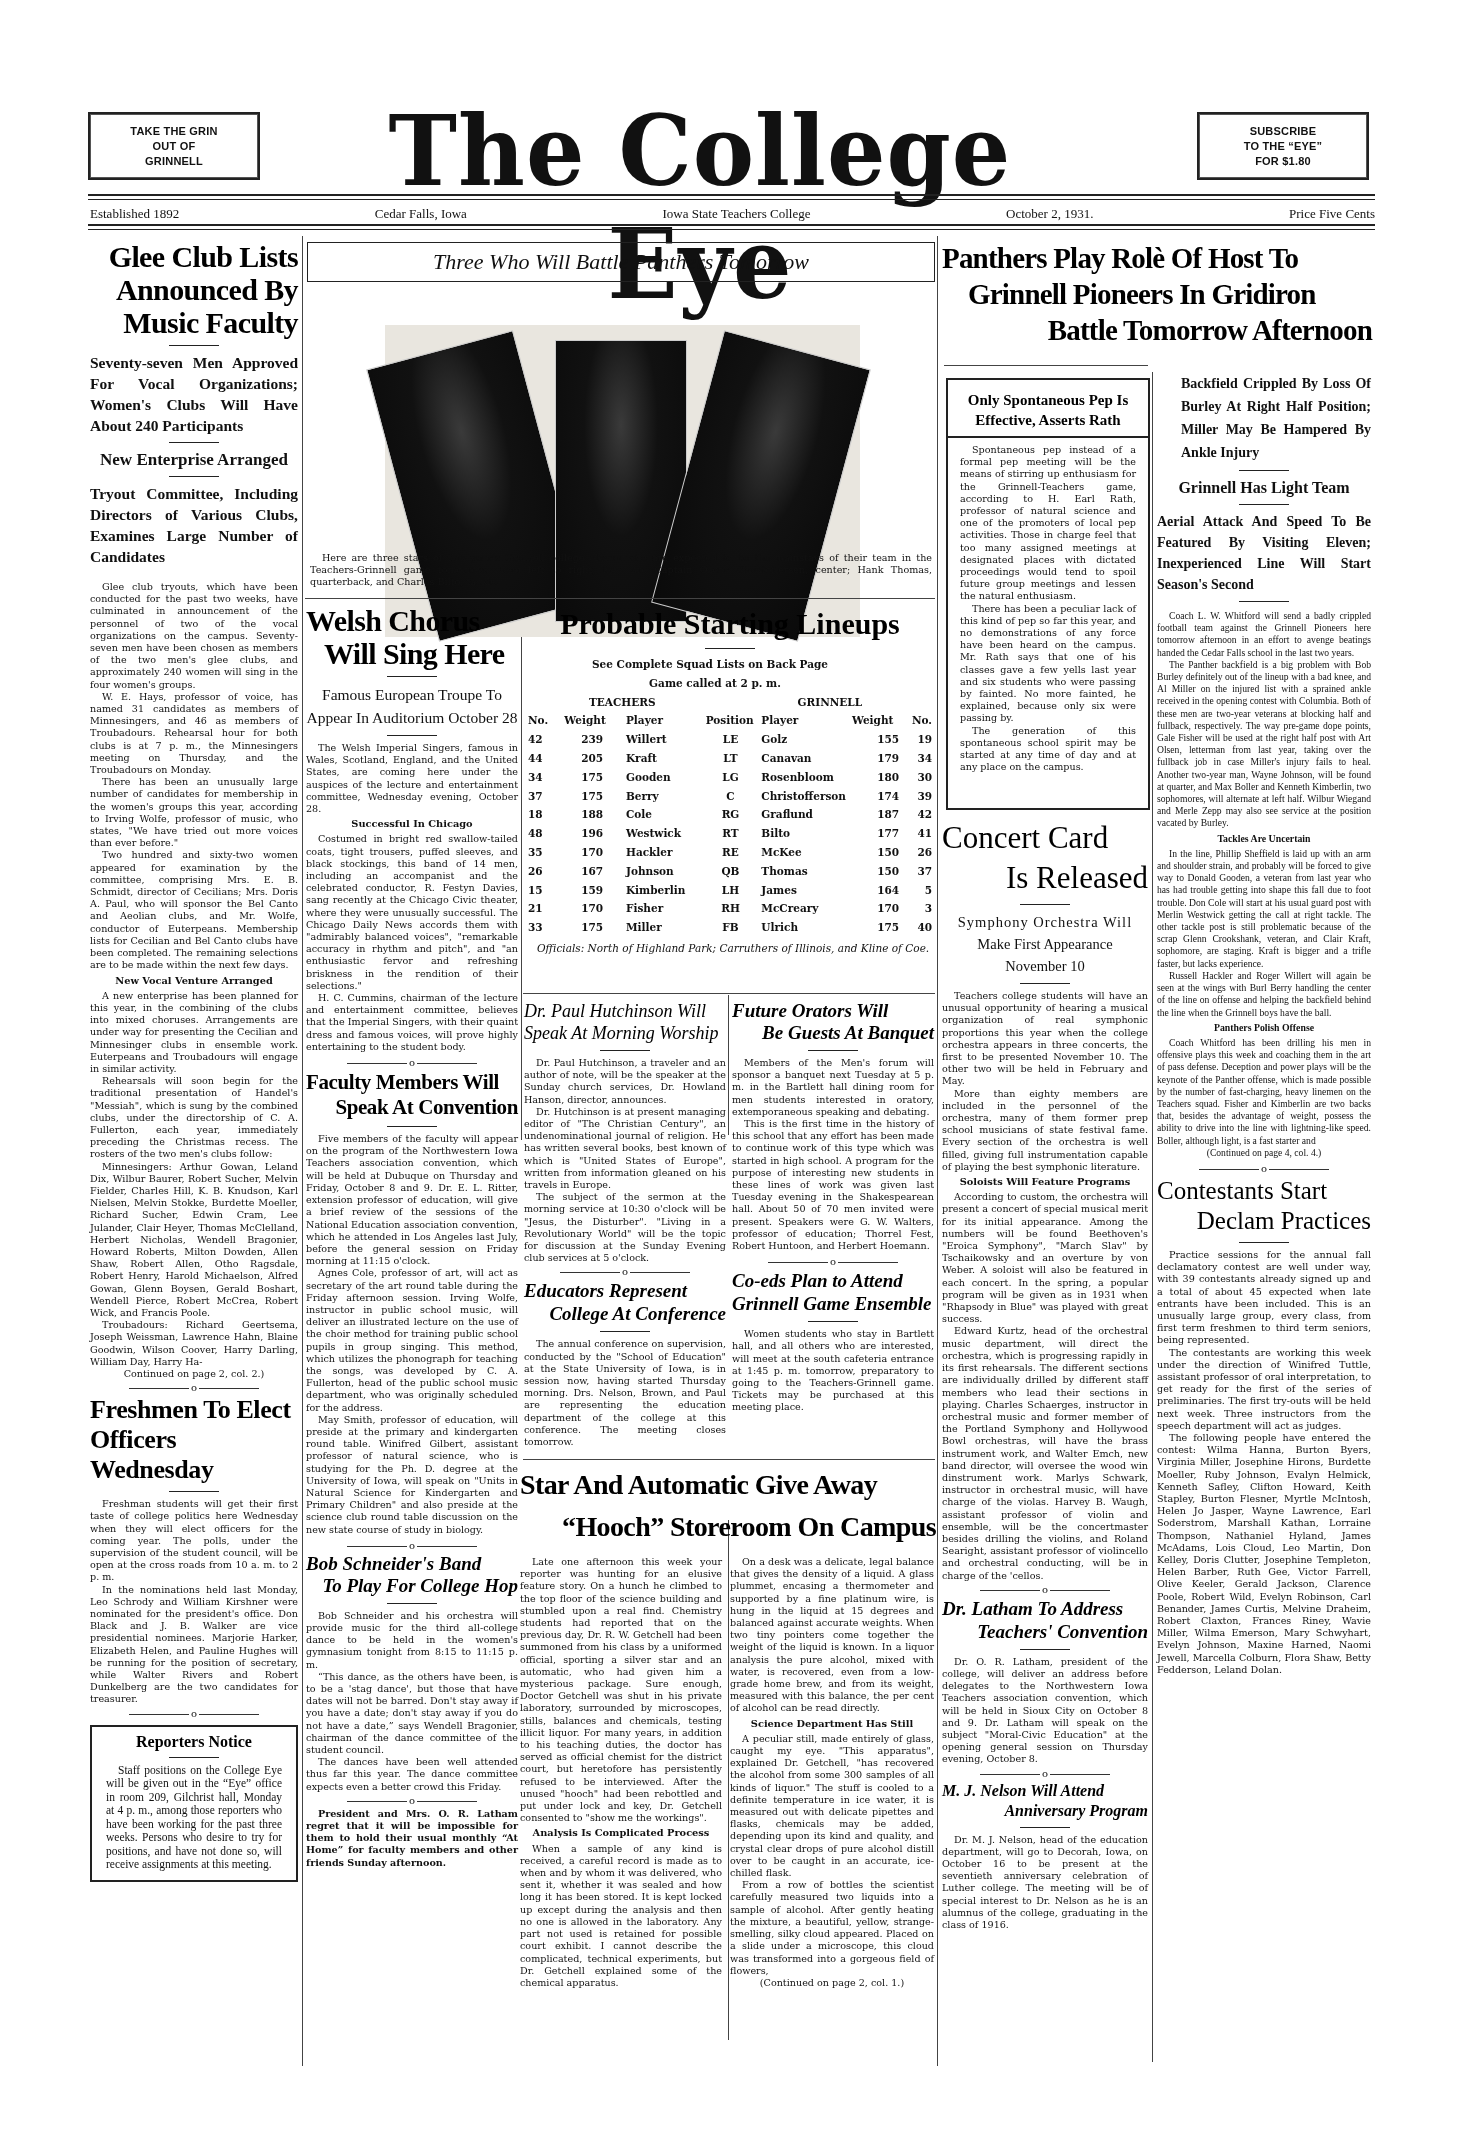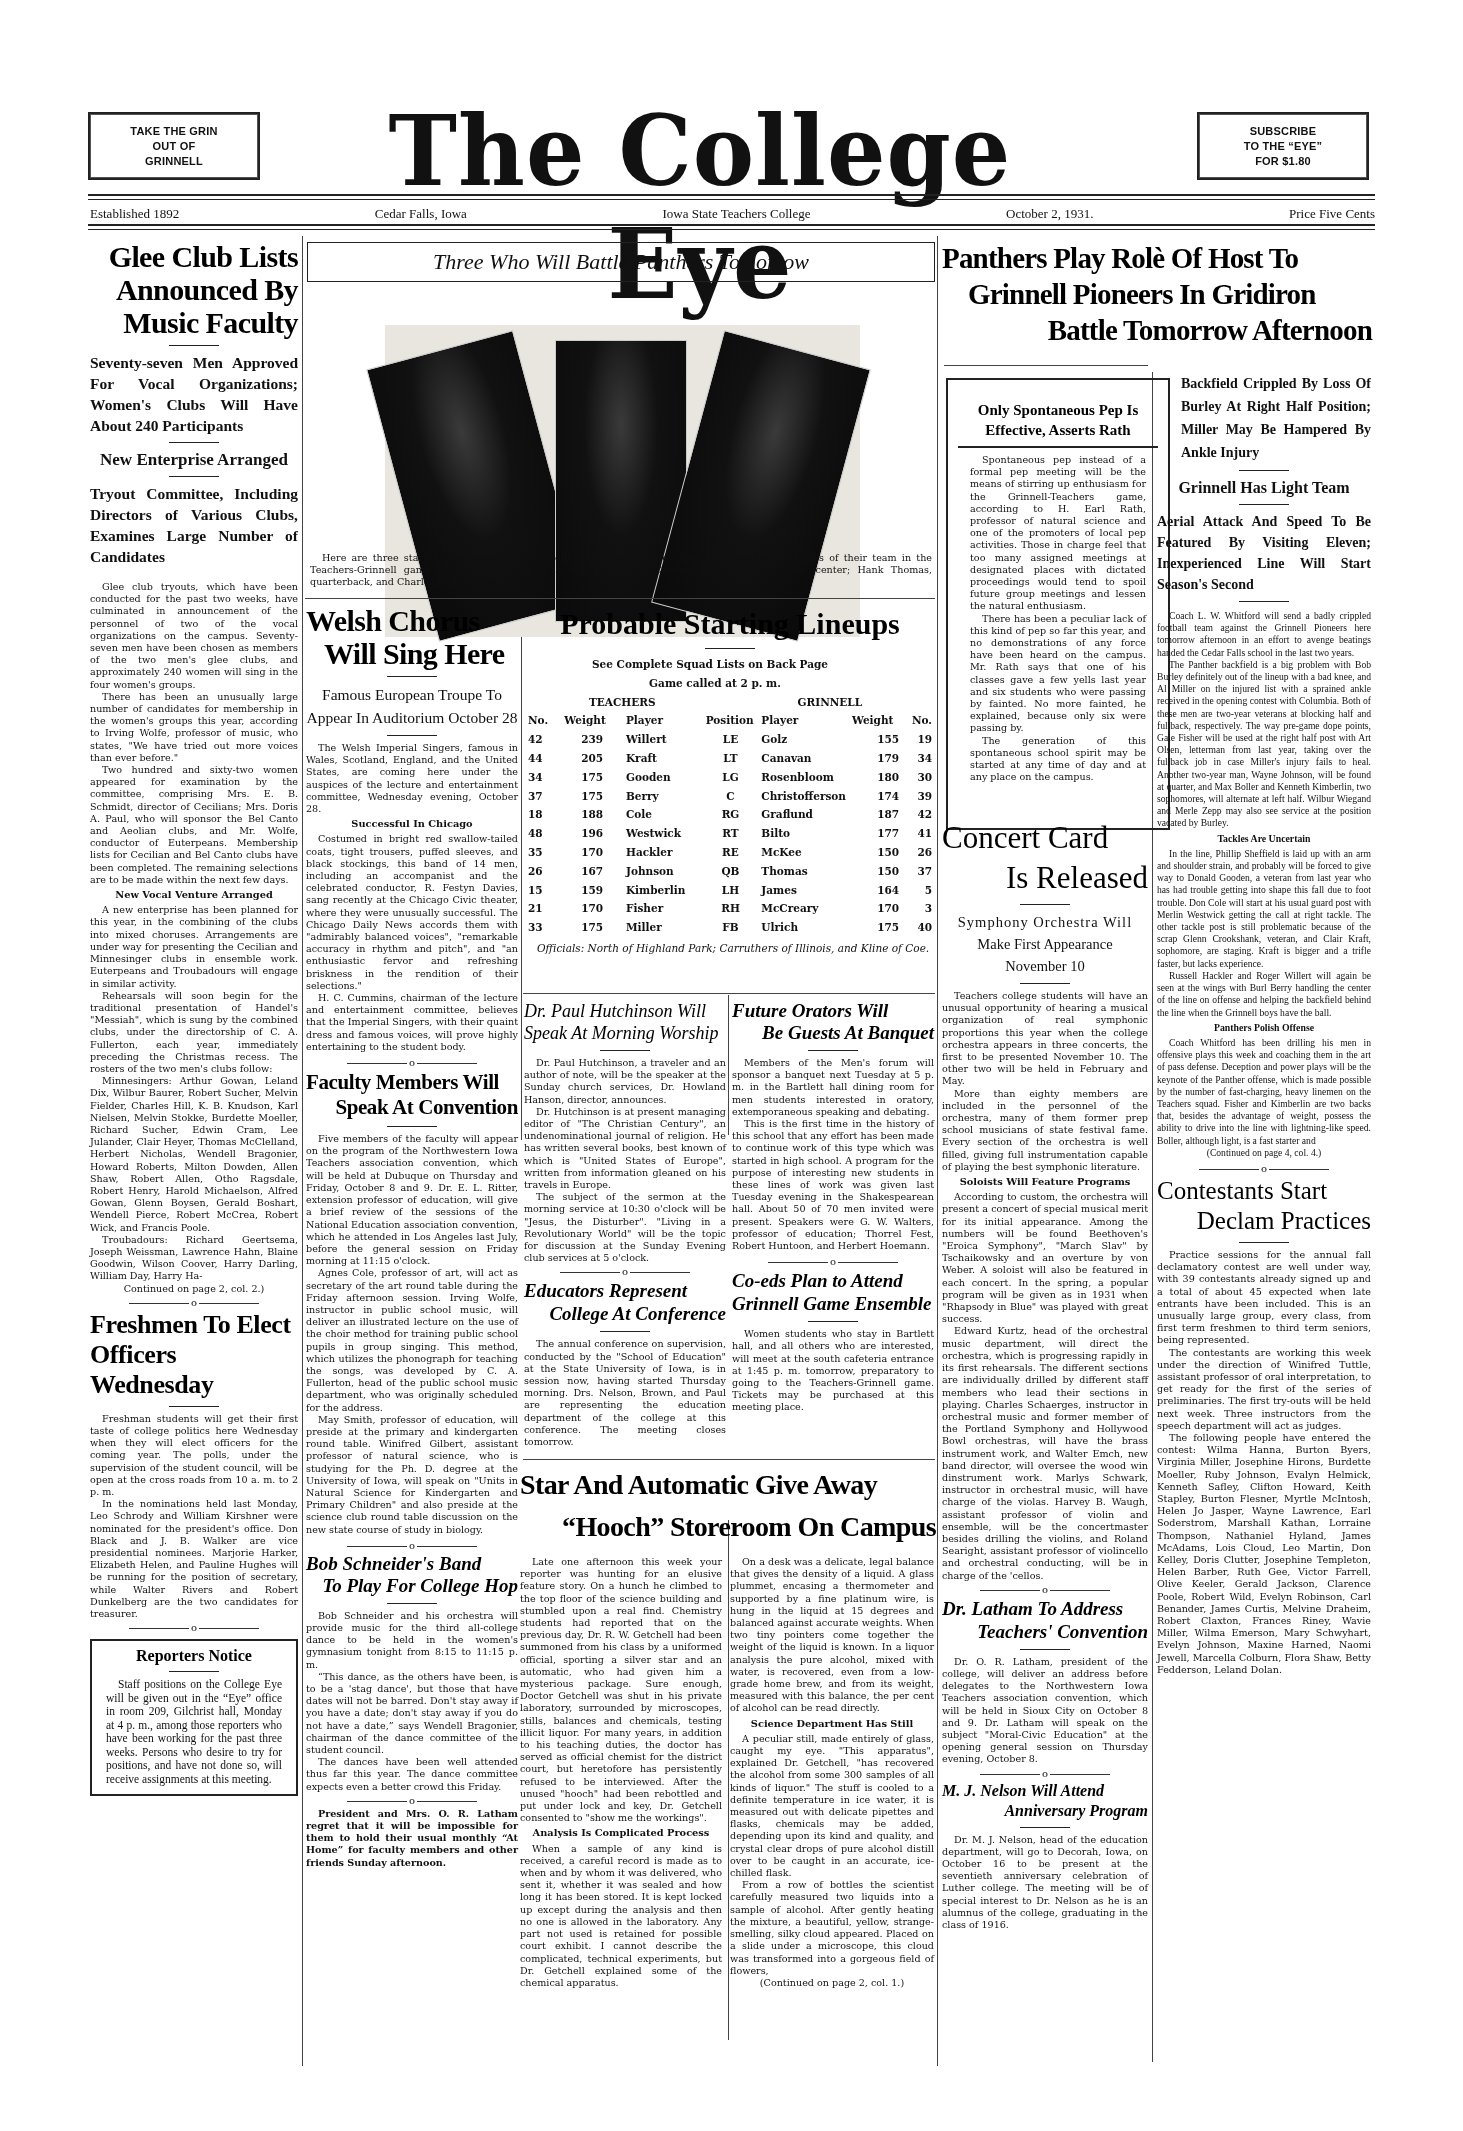--- a/index.html
+++ b/index.html
@@ -74,20 +74,21 @@
     <div>Music Faculty</div>
   </div>
   <div class="sep"></div>
   <div class="deck">Seventy-seven Men Approved For Vocal Organizations; Women's Clubs Will Have About 240 Participants</div>
   <div class="sep"></div>
   <div class="deck c" style="font-size:17px;">New Enterprise Arranged</div>
   <div class="sep"></div>
   <div class="deck">Tryout Committee, Including Directors of Various Clubs, Examines Large Number of Candidates</div>
   <div class="body" style="margin-top:14px;">
     <p>Glee club tryouts, which have been conducted for the past two weeks, have culminated in announcement of the personnel of two of the vocal organizations on the campus. Seventy-seven men have been chosen as members of the two men's glee clubs, and approximately 240 women will sing in the four women's groups.</p>
+    <p>W. E. Hays, professor of voice, has named 31 candidates as members of Minnesingers, and 46 as members of Troubadours. Rehearsal hour for both clubs is at 7 p. m., the Minnesingers meeting on Thursday, and the Troubadours on Monday.</p>
     <p>There has been an unusually large number of candidates for membership in the women's groups this year, according to Irving Wolfe, professor of music, who states, "We have tried out more voices than ever before."</p>
     <p>Two hundred and sixty-two women appeared for examination by the committee, comprising Mrs. E. B. Schmidt, director of Cecilians; Mrs. Doris A. Paul, who will sponsor the Bel Canto and Aeolian clubs, and Mr. Wolfe, conductor of Euterpeans. Membership lists for Cecilian and Bel Canto clubs have been completed. The remaining selections are to be made within the next few days.</p>
     <div class="sub">New Vocal Venture Arranged</div>
     <p>A new enterprise has been planned for this year, in the combining of the clubs into mixed choruses. Arrangements are under way for presenting the Cecilian and Minnesinger clubs in ensemble work. Euterpeans and Troubadours will engage in similar activity.</p>
     <p>Rehearsals will soon begin for the traditional presentation of Handel's "Messiah", which is sung by the combined clubs, under the directorship of C. A. Fullerton, each year, immediately preceding the Christmas recess. The rosters of the two men's clubs follow:</p>
     <p>Minnesingers: Arthur Gowan, Leland Dix, Wilbur Baurer, Robert Sucher, Melvin Fielder, Charles Hill, K. B. Knudson, Karl Nielsen, Melvin Stokke, Burdette Moeller, Richard Sucher, Edwin Cram, Lee Julander, Clair Heyer, Thomas McClelland, Herbert Nicholas, Wendell Bragonier, Howard Roberts, Milton Dowden, Allen Shaw, Robert Allen, Otho Ragsdale, Robert Henry, Harold Michaelson, Alfred Gowan, Glenn Boysen, Gerald Boshart, Wendell Pierce, Robert McCrea, Robert Wick, and Francis Poole.</p>
     <p>Troubadours: Richard Geertsema, Joseph Weissman, Lawrence Hahn, Blaine Goodwin, Wilson Coover, Harry Darling, William Day, Harry Ha-</p>
     <div class="center">Continued on page 2, col. 2.)</div>
   </div>
   <div class="sepo" style="margin-top:8px;"><span>o</span></div>
@@ -357,21 +358,21 @@
 
 <div class="abs" style="left:942px;top:240px;width:430px;">
   <div class="hd" style="font-size:29px;line-height:36px;letter-spacing:-0.8px;">
     <div>Panthers Play Rolè Of Host To</div>
     <div style="padding-left:26px;">Grinnell Pioneers In Gridiron</div>
     <div class="right">Battle Tomorrow Afternoon</div>
   </div>
 </div>
 <div class="hline" style="left:944px;top:365px;width:204px;"></div>
 
-<div class="box" style="left:946px;top:378px;width:200px;height:428px;padding:10px;">
+<div class="box" style="left:946px;top:378px;width:200px;height:428px;padding:0;">
   <div class="hd center" style="font-size:15px;line-height:20px;padding:10px 6px 6px;border-bottom:2px solid #222;">
     <div>Only Spontaneous Pep Is</div>
     <div>Effective, Asserts Rath</div>
   </div>
   <div class="body" style="padding:6px 12px 0;">
     <p>Spontaneous pep instead of a formal pep meeting will be the means of stirring up enthusiasm for the Grinnell-Teachers game, according to H. Earl Rath, professor of natural science and one of the promoters of local pep activities. Those in charge feel that too many assigned meetings at designated places with dictated proceedings would tend to spoil future group meetings and lessen the natural enthusiasm.</p>
     <p>There has been a peculiar lack of this kind of pep so far this year, and no demonstrations of any force have been heard on the campus. Mr. Rath says that one of his classes gave a few yells last year and six students who were passing by fainted. No more fainted, he explained, because only six were passing by.</p>
     <p>The generation of this spontaneous school spirit may be started at any time of day and at any place on the campus.</p>
   </div>
 </div>

